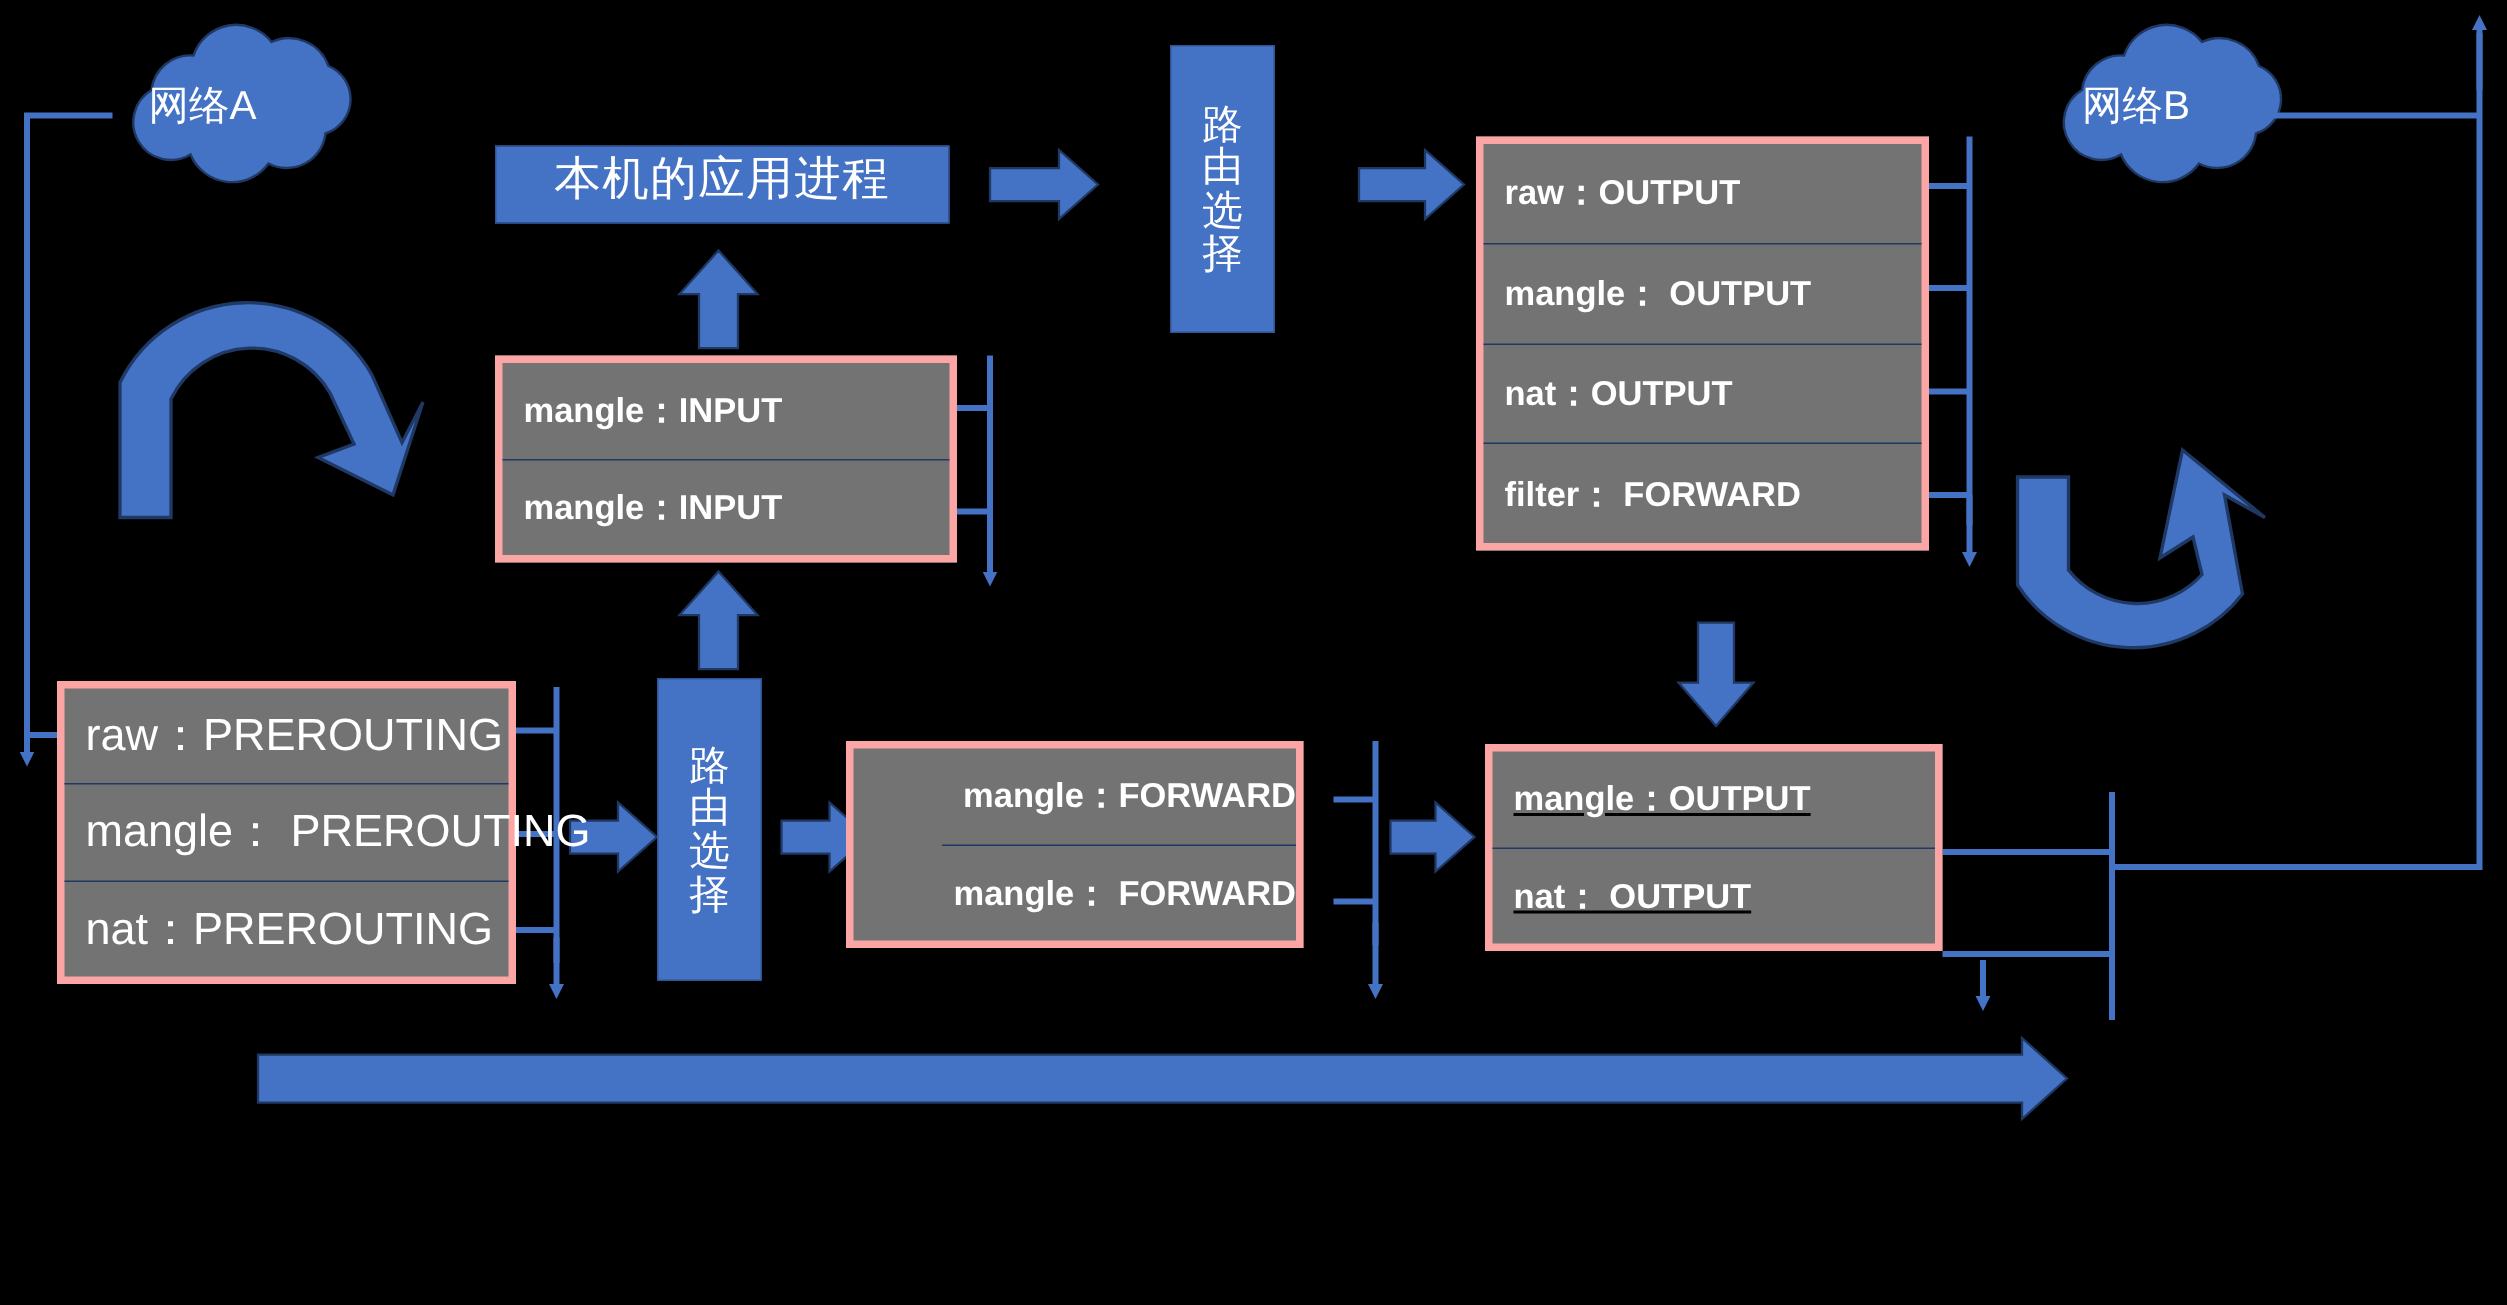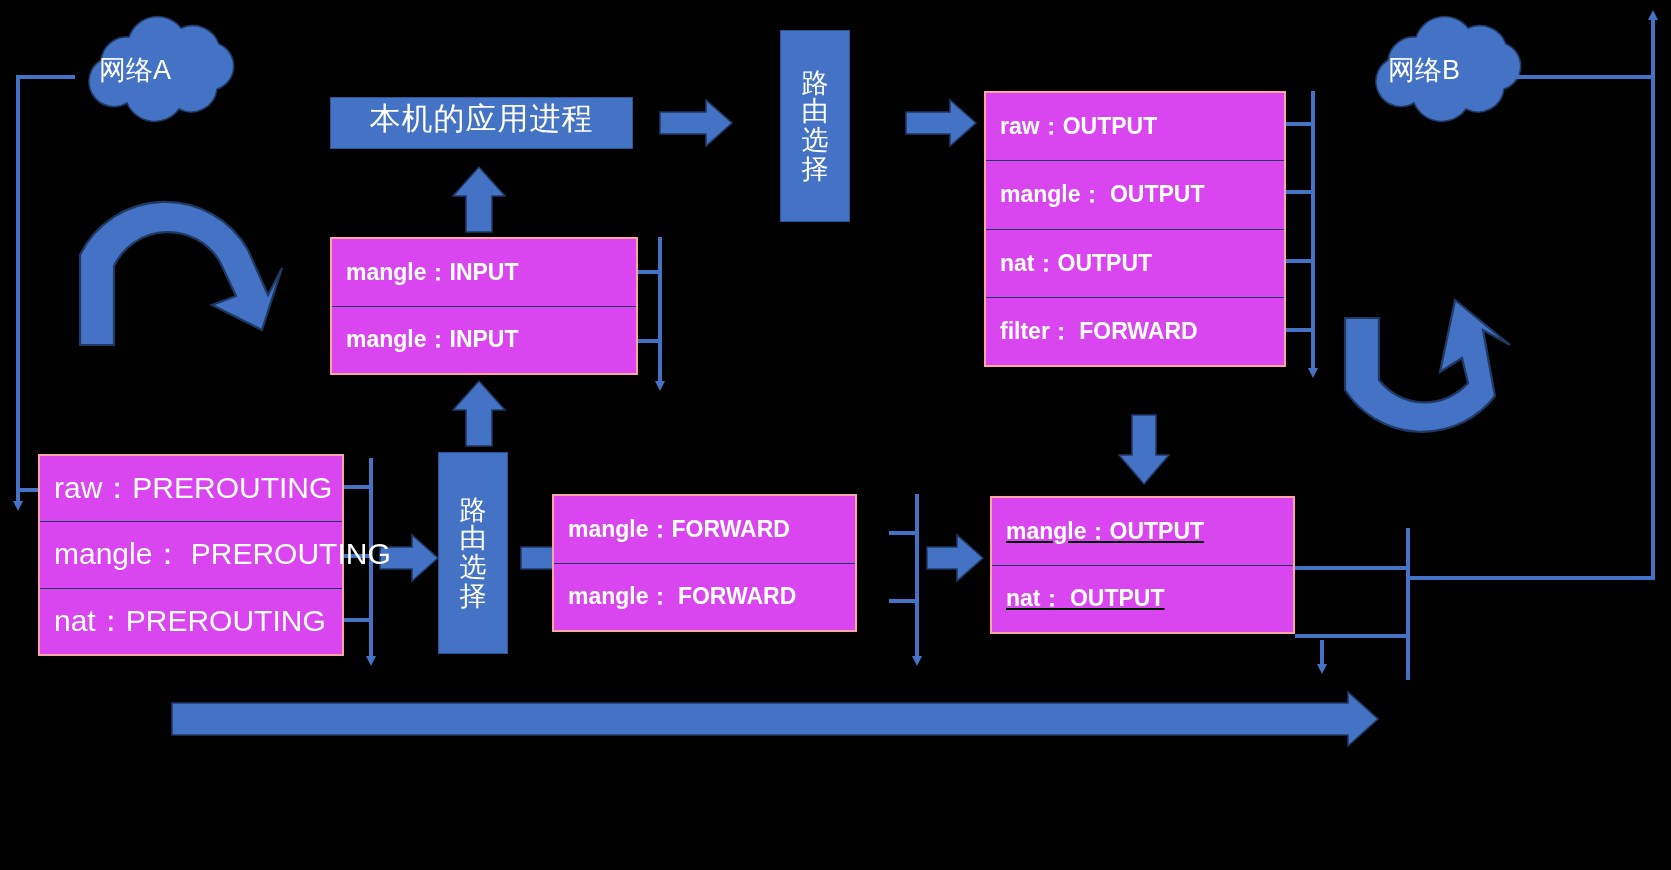--- a/index.html
+++ b/index.html
@@ -15,22 +15,22 @@
     position:absolute;
     background:#4472C4;
     border:1px solid #2E5496;
     box-sizing:border-box;
     color:#FFFFFF;
     display:flex;
   }
   .chain{
     position:absolute;
     box-sizing:border-box;
-    border:2px solid #fca5a5;
-    background:#d946ef;
+    border:5px solid #fca5a5;
+    background:#737373;
     display:flex;
     flex-direction:column;
   }
   .chain .row{
     flex:1 1 0;
     display:flex;
     align-items:center;
     color:#FFFFFF;
     box-sizing:border-box;
     border-bottom:1px solid #1F3864;
@@ -249,21 +249,21 @@
     <div class="row">nat：OUTPUT</div>
     <div class="row">filter： FORWARD</div>
   </div>
 
   <div class="chain" style="left:38px;top:454px;width:306px;height:202px;font-size:30px;font-weight:normal;">
     <div class="row">raw：PREROUTING</div>
     <div class="row">mangle： PREROUTING</div>
     <div class="row">nat：PREROUTING</div>
   </div>
 
-  <div class="chain" style="left:552px;top:494px;width:305px;height:138px;font-size:23px;font-weight:bold;">
+  <div class="chain" style="left:564px;top:494px;width:305px;height:138px;font-size:23px;font-weight:bold;align-items:flex-end;">
     <div class="row">mangle：FORWARD</div>
     <div class="row">mangle： FORWARD</div>
   </div>
 
   <div class="chain" style="left:990px;top:496px;width:305px;height:138px;font-size:23px;font-weight:bold;text-decoration:underline;">
     <div class="row">mangle：OUTPUT</div>
     <div class="row">nat： OUTPUT</div>
   </div>
 
 </div>

